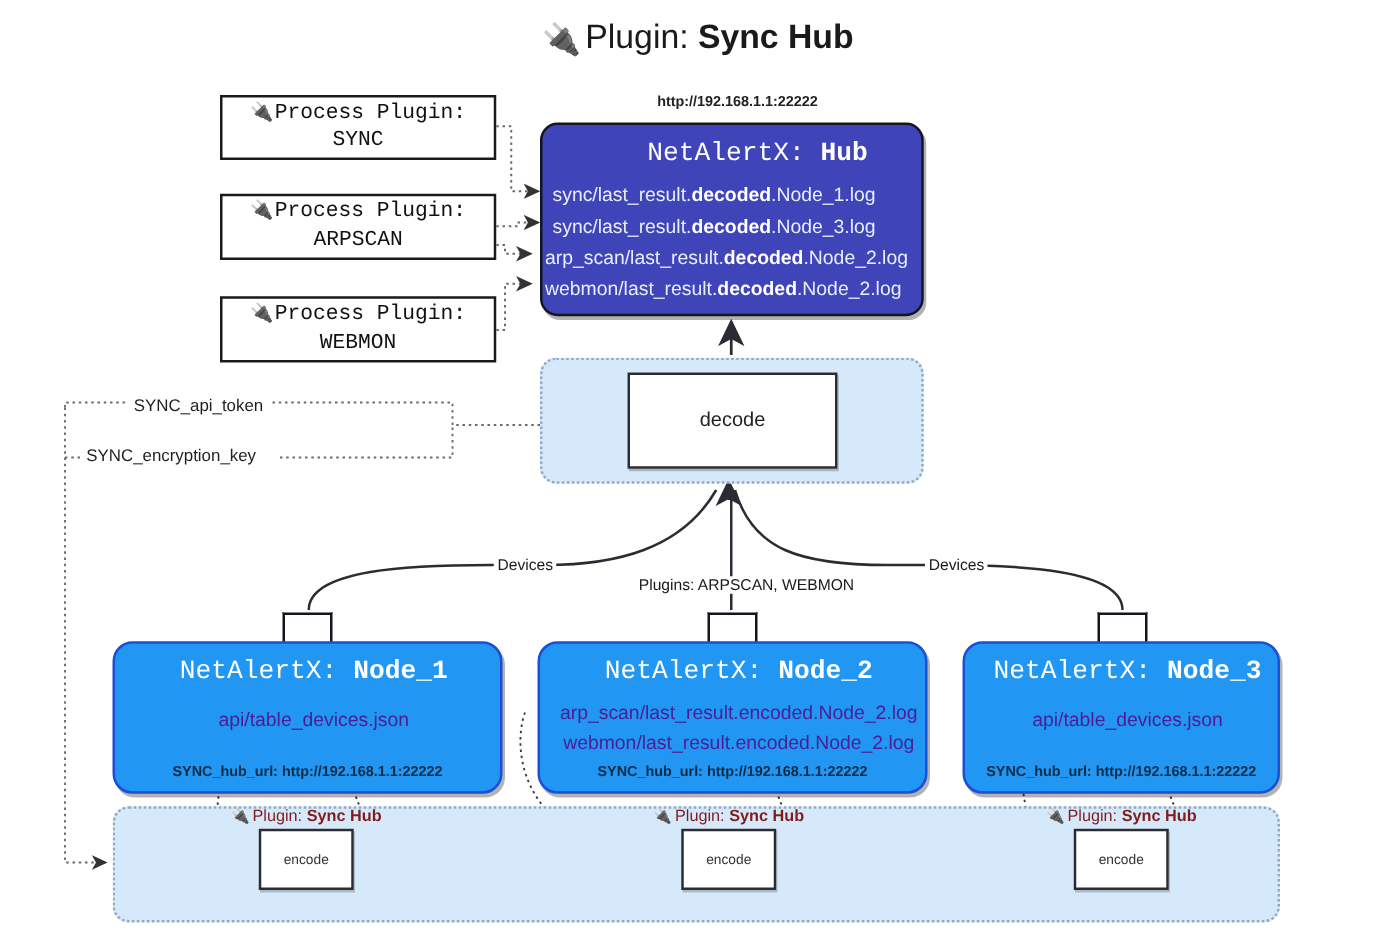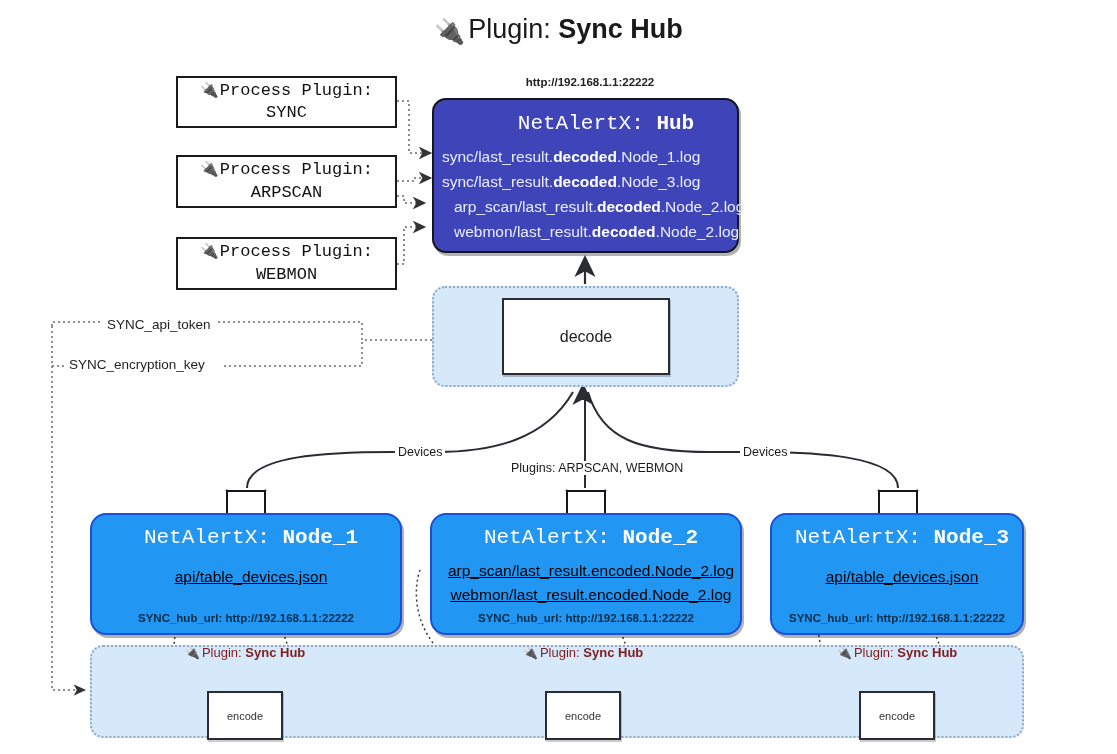--- a/index.html
+++ b/index.html
@@ -25,21 +25,21 @@
   
   #huburl{left:455px;top:76px;width:270px;text-align:center;font-size:11.5px;font-weight:600;color:#222;}
   #hub{left:432px;top:98px;width:307px;height:155px;background:#3f45b8;border:2px solid #15151f;border-radius:14px;
        box-shadow:2px 3px 0 rgba(0,0,0,.30);}
   #hub .htitle{margin-top:12px;text-align:center;font-family:"Liberation Mono","DejaVu Sans Mono",monospace;
                font-size:21px;color:#fff;padding-left:41px;}
   #hub .htitle b{font-weight:700;}
   #hub .rows{margin-top:9px;}
   #hub .row{color:#e9edff;font-size:15.5px;line-height:1.62;white-space:nowrap;padding-left:8px;}
   #hub .row b{color:#ffffff;font-weight:700;}
-  #hub .row.r3,#hub .row.r4{padding-left:20px;}
+  #hub .row.r3,#hub .row.r4{padding-left:2px;}
 
   
   #decodewrap{left:432px;top:286px;width:307px;height:101px;background:#d6e9fb;border:2px dotted #8fa9c4;border-radius:13px;}
   #decodebox{left:502px;top:298px;width:168px;height:77px;background:#fff;border:2px solid #2b2b33;
              display:flex;align-items:center;justify-content:center;font-size:16px;color:#222;
              font-family:"Liberation Sans",sans-serif;box-shadow:1px 2px 0 rgba(0,0,0,.22);}
 
   
   .keylabel{font-size:13.5px;color:#1e1e1e;background:#fff;padding:0 3px;white-space:nowrap;}
   #k1{left:104px;top:317px;}
@@ -49,21 +49,21 @@
   .edgelabel{font-size:12.5px;color:#1a1a1a;background:#fff;padding:0 3px;white-space:nowrap;}
   #lab-dev1{left:395px;top:445px;}
   #lab-dev2{left:740px;top:445px;}
   #lab-plug{left:508px;top:461px;}
 
   
   .node{background:#2196f3;border:2px solid #1d4ed8;border-radius:16px;box-shadow:2px 3px 0 rgba(0,0,0,.30);padding-left:10px;}
   .node .ntitle{margin-top:11px;text-align:center;font-family:"Liberation Mono","DejaVu Sans Mono",monospace;
                 font-size:21px;color:#fff;}
   .node .ntitle b{font-weight:700;}
-  .node .nrow{text-align:center;color:#000000;font-size:15.5px;line-height:1.55;white-space:nowrap;text-decoration:underline;}
+  .node .nrow{text-align:center;color:#4c1d95;font-size:15.5px;line-height:1.55;white-space:nowrap;}
   .node .nurl{position:absolute;left:0;bottom:9px;width:100%;text-align:center;font-size:11.5px;color:#0c2c46;font-weight:600;white-space:nowrap;}
   #node1{left:90px;top:513px;width:312px;height:122px;}
   #node2{left:430px;top:513px;width:312px;height:122px;}
   #node3{left:770px;top:513px;width:254px;height:122px;}
   #node1 .nrow{margin-top:16px;}
   #node3 .nrow{margin-top:16px;}
   #node2 .rows{margin-top:10px;}
 
   
   .env{width:40px;height:30px;background:#fff;border:2px solid #15151f;}
@@ -73,21 +73,21 @@
 
   
   #bottomwrap{left:90px;top:645px;width:934px;height:93px;background:#d6e9fb;border:2px dotted #8fa9c4;border-radius:13px;}
   .plugtag{font-size:13px;color:#7f1d1d;white-space:nowrap;}
   .plugtag .plug{font-size:12px;margin-right:2px;}
   .plugtag b{font-weight:700;}
   #pt1{left:185px;top:645px;}
   #pt2{left:523px;top:645px;}
   #pt3{left:837px;top:645px;}
   .encbox{width:76px;height:49px;background:#fff;border:2px solid #2b2b33;display:flex;align-items:center;
-          justify-content:center;font-size:11px;color:#333;box-shadow:1px 2px 0 rgba(0,0,0,.20);margin-top:28px;}
+          justify-content:center;font-size:11px;color:#333;box-shadow:1px 2px 0 rgba(0,0,0,.20);}
   #enc1{left:207px;top:663px;}
   #enc2{left:545px;top:663px;}
   #enc3{left:859px;top:663px;}
 </style>
 </head>
 <body>
 
 <div id="stage">
 
   <svg class="layer">

